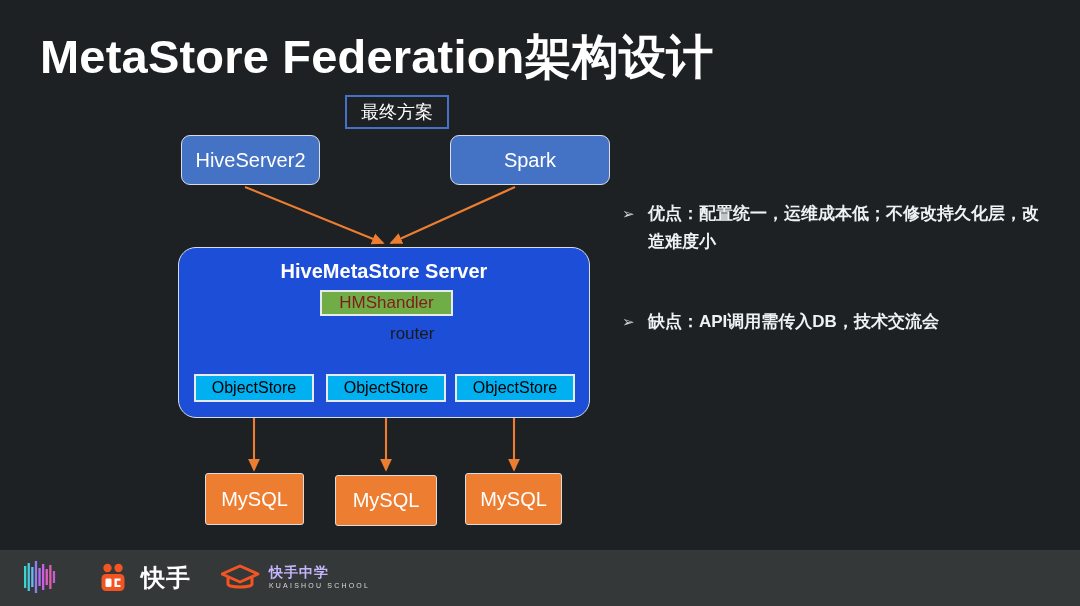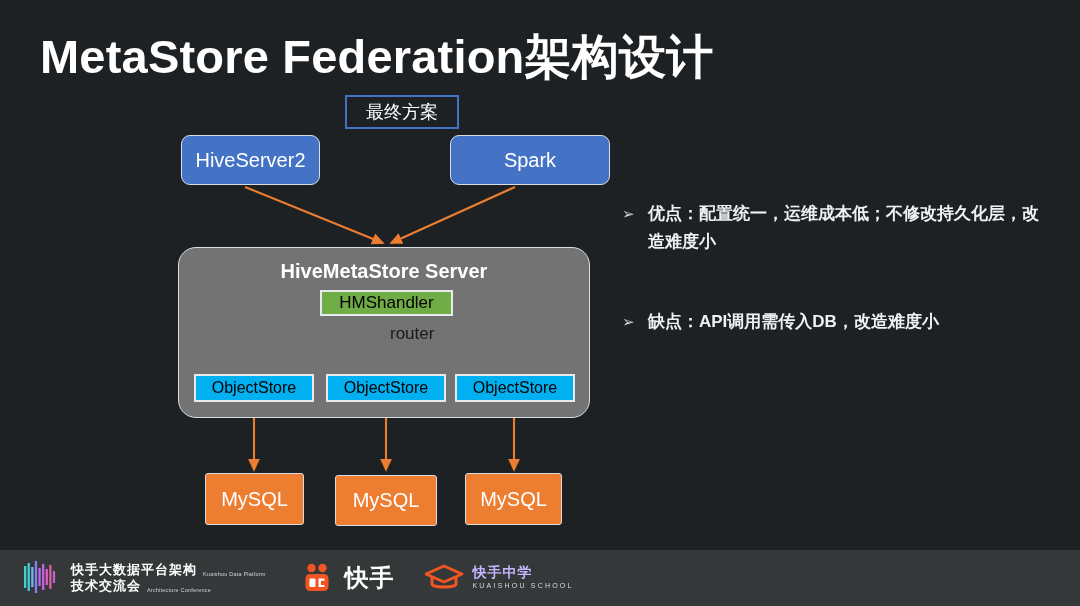--- a/index.html
+++ b/index.html
@@ -50,40 +50,40 @@
     background: #4472c4;
     border: 1.5px solid #d9dde3;
     border-radius: 9px;
     color: #ffffff;
     font-size: 20px;
   }
 
   .gray-panel {
     position: absolute;
     box-sizing: border-box;
-    background: #737373;
+    background: #1d4ed8;
     border: 1.5px solid #d9dde3;
     border-radius: 18px;
   }
 
   .panel-title {
     position: absolute;
     left: 0;
     right: 0;
     top: 12px;
     text-align: center;
     color: #ffffff;
     font-size: 20px;
     font-weight: bold;
   }
 
   .green-box {
     background: #70ad47;
     border: 2px solid #e7ebef;
-    color: #000000;
+    color: #7f1d1d;
     font-size: 17px;
   }
 
   .cyan-box {
     background: #00b0f0;
     border: 2px solid #e7ebef;
     color: #000000;
     font-size: 16px;
   }
 
@@ -220,21 +220,21 @@
       <path d="M386,345 L254,345 L254,371"></path>
 
       <path d="M386,345 L514,345 L514,371"></path>
 
       <path d="M254,404 L254,470"></path>
       <path d="M386,404 L386,470"></path>
       <path d="M514,404 L514,470"></path>
     </g>
   </svg>
 
-  <div class="node tag-box" style="left:345px; top:95px; width:114px; height:34px;">最终方案</div>
+  <div class="node tag-box" style="left:345px; top:95px; width:104px; height:34px;">最终方案</div>
 
   <div class="node blue-box" style="left:181px; top:135px; width:139px; height:50px;">HiveServer2</div>
   <div class="node blue-box" style="left:450px; top:135px; width:160px; height:50px;">Spark</div>
 
   <div class="gray-panel" style="left:178px; top:247px; width:412px; height:171px;">
     <div class="panel-title">HiveMetaStore Server</div>
   </div>
 
   <div class="node green-box" style="left:320px; top:290px; width:133px; height:26px;">HMShandler</div>
 
@@ -248,51 +248,41 @@
   <div class="node orange-box" style="left:335px; top:475px; width:102px; height:51px;">MySQL</div>
   <div class="node orange-box" style="left:465px; top:473px; width:97px; height:52px;">MySQL</div>
 
   <div id="bullets">
     <div class="bullet">
       <span class="bullet-marker">➢</span>
       <span class="bullet-text">优点：配置统一，运维成本低；不修改持久化层，改造难度小</span>
     </div>
     <div class="bullet">
       <span class="bullet-marker">➢</span>
-      <span class="bullet-text">缺点：API调用需传入DB，改造难度小</span>
+      <span class="bullet-text">缺点：API调用需传入DB，技术交流会</span>
     </div>
   </div>
 
   <div id="footer">
 
     <div class="logo" id="logo-conf">
       <svg width="40" height="38" viewBox="0 0 40 38">
         <g>
           <rect x="2" y="7" width="2.3" height="22" fill="#3ad6c8"></rect>
           <rect x="5.6" y="4" width="2.3" height="28" fill="#45c9e0"></rect>
           <rect x="9.2" y="8" width="2.3" height="20" fill="#6fb6ec"></rect>
           <rect x="12.8" y="2" width="2.3" height="32" fill="#8f7ef0"></rect>
           <rect x="16.4" y="9" width="2.3" height="18" fill="#b36ef0"></rect>
           <rect x="20" y="5" width="2.3" height="26" fill="#c75fe8"></rect>
           <rect x="23.6" y="10" width="2.3" height="16" fill="#e05fc0"></rect>
           <rect x="27.2" y="6" width="2.3" height="24" fill="#d95fa8"></rect>
           <rect x="30.8" y="12" width="2.3" height="12" fill="#c45fd0"></rect>
           <path d="M6,18 L16,5 L20,5 L10,18 L20,31 L16,31 z" fill="#1b1d1f" opacity="0.0"></path>
         </g>
       </svg>
-      <div class="conf-text">
-        <div class="conf-line">
-          <span>快手大数据平台架构</span>
-          <span class="conf-en">Kuaishou Data Platform</span>
-        </div>
-        <div class="conf-line">
-          <span>技术交流会</span>
-          <span class="conf-en">Architecture Conference</span>
-        </div>
-      </div>
     </div>
 
     <div class="logo" id="logo-ks">
       <svg width="34" height="30" viewBox="0 0 34 30">
         <g fill="#f25422">
           <circle cx="7.5" cy="5" r="4.2"></circle>
           <circle cx="18.5" cy="5" r="4.2"></circle>
           <rect x="1.5" y="11" width="23" height="17" rx="4.5"></rect>
         </g>
         <g fill="#ffffff">

